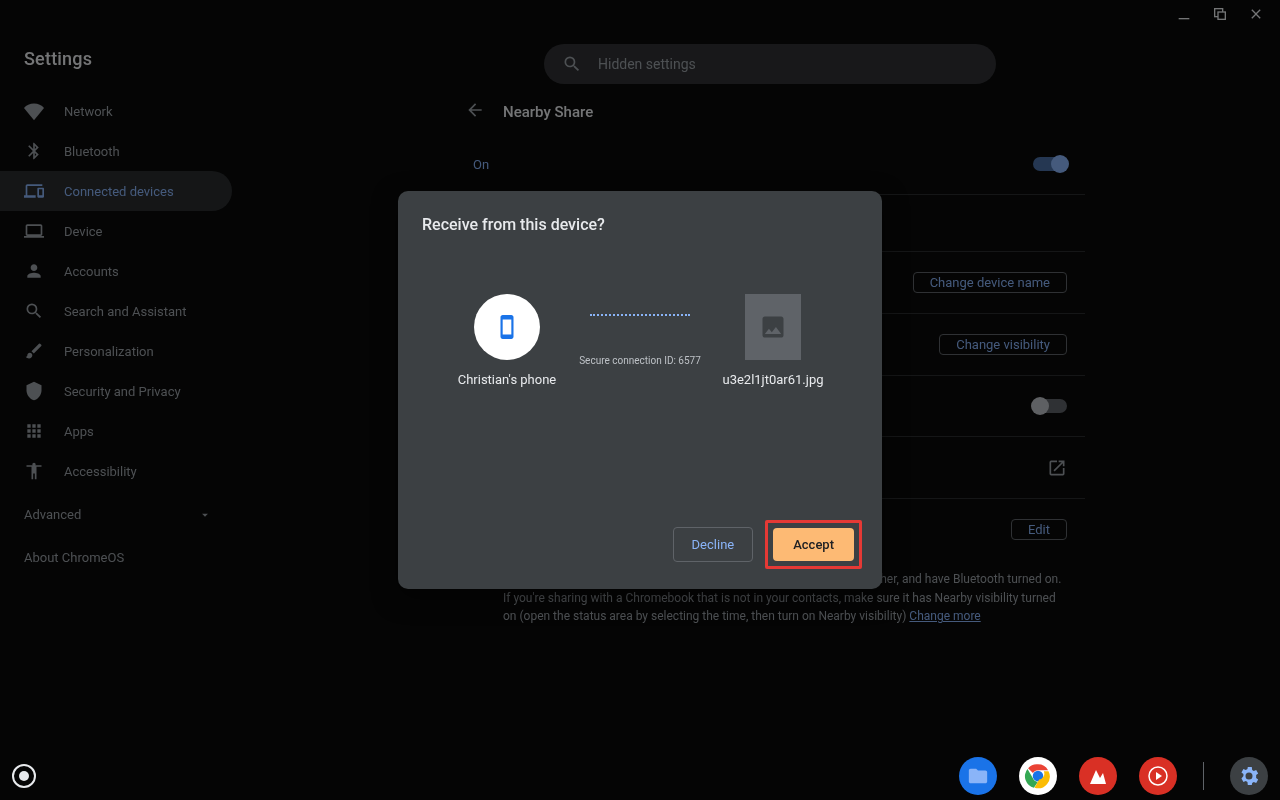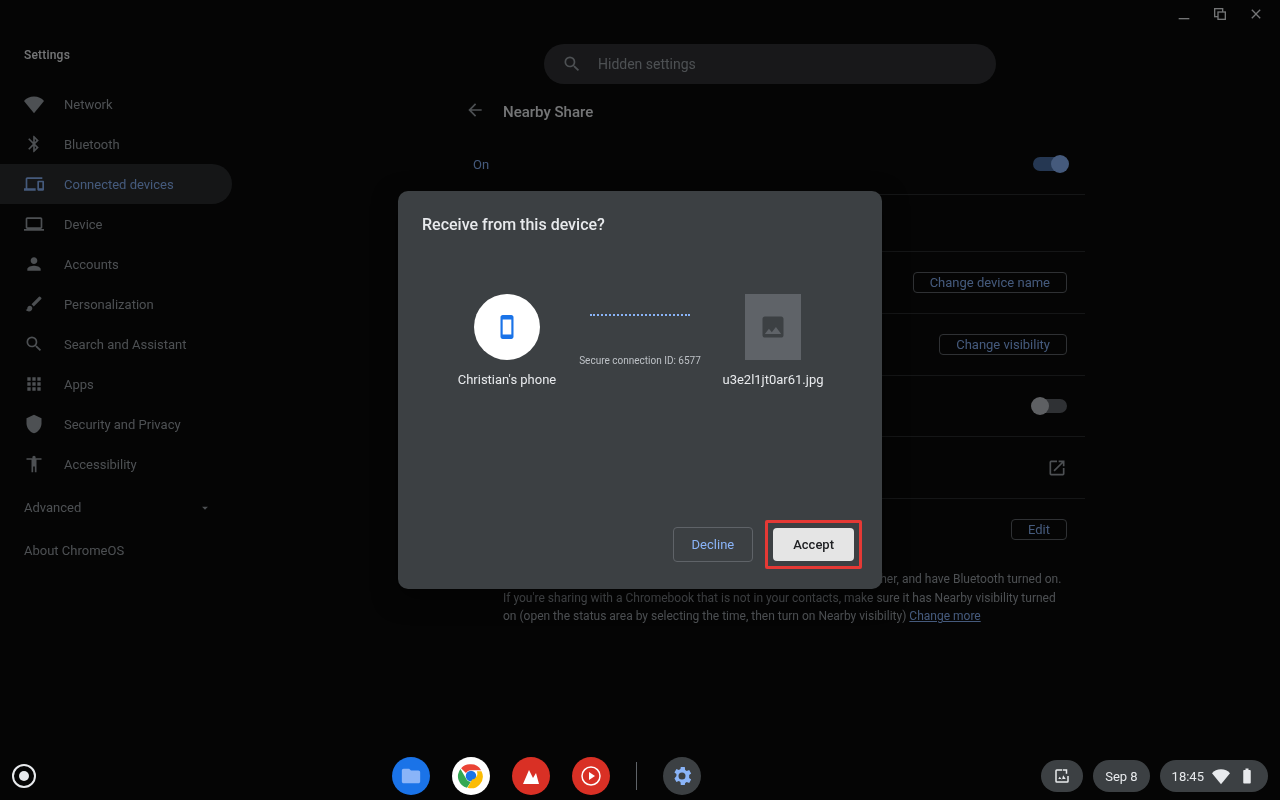--- a/index.html
+++ b/index.html
@@ -5,21 +5,21 @@
   * { margin:0; padding:0; box-sizing:border-box; font-family:"Roboto","Helvetica Neue",Arial,sans-serif; }
   body { width:1280px; height:800px; background:#0a0a0a; overflow:hidden; color:#e8eaed; position:relative; }
   .overlay-scrim { position:absolute; inset:0; background:rgba(0,0,0,0.5); z-index:5; pointer-events:none; }
   
   .titlebar { height:32px; display:flex; justify-content:flex-end; align-items:center; gap:20px; padding-right:16px; }
   .titlebar svg { width:16px; height:16px; fill:#e8eaed; }
   .titlebar .tbtn { cursor:pointer; }
   
   .app { display:flex; height:728px; }
   .sidebar { width:260px; padding:8px 0 0 0; }
-  .settings-title { font-size:12px; font-weight:500; color:#e8eaed; padding:8px 24px 22px 24px; letter-spacing:.2px;}
+  .settings-title { font-size:18px; font-weight:500; color:#e8eaed; padding:8px 24px 22px 24px; letter-spacing:.2px;}
   .nav { list-style:none; }
   .nav li { display:flex; align-items:center; gap:20px; height:40px; padding:0 24px; border-radius:0 20px 20px 0; margin-right:28px; color:#9aa0a6; font-size:13px; cursor:pointer;}
   .nav li.active { background:#2a2d2f; color:#8ab4f8; }
   .nav li.active .nav-icon { fill:#8ab4f8; }
   .nav-icon { width:20px; height:20px; fill:#9aa0a6; flex:none; }
   .advanced { display:flex; align-items:center; gap:8px; padding:16px 24px; color:#9aa0a6; font-size:13px; cursor:pointer;}
   .about { padding:12px 24px; color:#9aa0a6; font-size:13px; cursor:pointer;}
   
   .main-wrap { flex:1; display:flex; flex-direction:column; }
   .search-row { height:64px; display:flex; align-items:center; justify-content:center; }
@@ -52,21 +52,21 @@
   .share-col { display:flex; flex-direction:column; align-items:center; gap:12px; width:150px;}
   .phone-circle { width:66px; height:66px; border-radius:50%; background:#fff; display:flex; align-items:center; justify-content:center; }
   .phone-circle svg { width:26px; height:26px; fill:#1a73e8; }
   .file-tile { width:56px; height:66px; background:#5f6368; display:flex; align-items:center; justify-content:center; }
   .file-tile svg { width:28px; height:28px; fill:#3c4043; }
   .share-label { font-size:13px; color:#e8eaed; white-space:nowrap; }
   .conn-line { flex:1; border-top:2px dotted #8ab4f8; margin:0 8px; position:relative; top:-26px;}
   .conn-id { position:absolute; left:50%; transform:translateX(-50%); top:164px; font-size:10px; color:#bdc1c6;}
   .modal-actions { position:absolute; bottom:20px; right:20px; display:flex; gap:12px; align-items:center;}
   .btn-decline { border:1px solid #5f6368; background:transparent; color:#8ab4f8; padding:9px 18px; border-radius:4px; font-size:13px; cursor:pointer; }
-  .btn-accept { background:#e5e5e5; color:#202124; border:none; padding:9px 20px; border-radius:4px; font-size:13px; cursor:pointer; font-weight:500;}
+  .btn-accept { background:#fdba74; color:#202124; border:none; padding:9px 20px; border-radius:4px; font-size:13px; cursor:pointer; font-weight:500;}
   .accept-highlight { border:3px solid #e53935; padding:5px; border-radius:2px; }
   
   .shelf { position:absolute; bottom:0; left:0; right:0; height:48px; display:flex; align-items:center; justify-content:space-between; padding:0 12px; z-index:30;}
   .shelf-left { width:40px; display:flex; align-items:center; }
   .launcher { width:24px; height:24px; border-radius:50%; border:2px solid #e8eaed; display:flex; align-items:center; justify-content:center; }
   .launcher::after { content:""; width:10px; height:10px; border-radius:50%; background:#e8eaed; }
   .shelf-center { display:flex; align-items:center; gap:22px; }
   .app-icon { width:38px; height:38px; border-radius:50%; display:flex; align-items:center; justify-content:center; }
   .sep { width:1px; height:28px; background:#5f6368; margin:0 4px;}
   .shelf-right { display:flex; align-items:center; gap:10px; }
@@ -119,41 +119,41 @@
           <span>Device</span>
         </li>
       <li>
           <svg class="nav-icon" viewBox="0 0 24 24">
             <path d="M12 12c2.21 0 4-1.79 4-4s-1.79-4-4-4-4 1.79-4 4 1.79 4 4 4zm0 2c-2.67 0-8 1.34-8 4v2h16v-2c0-2.66-5.33-4-8-4z"></path>
           </svg>
           <span>Accounts</span>
         </li>
       <li>
           <svg class="nav-icon" viewBox="0 0 24 24">
+            <path d="M15.5 14h-.79l-.28-.27A6.471 6.471 0 0 0 16 9.5 6.5 6.5 0 1 0 9.5 16c1.61 0 3.09-.59 4.23-1.57l.27.28v.79l5 4.99L20.49 19l-4.99-5zM9.5 14C7.01 14 5 11.99 5 9.5S7.01 5 9.5 5 14 7.01 14 9.5 11.99 14 9.5 14z"></path>
+          </svg>
+          <span>Search and Assistant</span>
+        </li>
+      <li>
+          <svg class="nav-icon" viewBox="0 0 24 24">
             <path d="M7 14c-1.66 0-3 1.34-3 3 0 1.31-1.16 2-2 2 .92 1.22 2.49 2 4 2 2.21 0 4-1.79 4-4 0-1.66-1.34-3-3-3zm13.71-9.37-1.34-1.34a1 1 0 0 0-1.41 0L9 12.25 11.75 15l8.96-8.96a1 1 0 0 0 0-1.41z"></path>
           </svg>
           <span>Personalization</span>
         </li>
       <li>
           <svg class="nav-icon" viewBox="0 0 24 24">
-            <path d="M15.5 14h-.79l-.28-.27A6.471 6.471 0 0 0 16 9.5 6.5 6.5 0 1 0 9.5 16c1.61 0 3.09-.59 4.23-1.57l.27.28v.79l5 4.99L20.49 19l-4.99-5zM9.5 14C7.01 14 5 11.99 5 9.5S7.01 5 9.5 5 14 7.01 14 9.5 11.99 14 9.5 14z"></path>
-          </svg>
-          <span>Search and Assistant</span>
+            <path d="M12 1 3 5v6c0 5.55 3.84 10.74 9 12 5.16-1.26 9-6.45 9-12V5l-9-4z"></path>
+          </svg>
+          <span>Security and Privacy</span>
         </li>
       <li>
           <svg class="nav-icon" viewBox="0 0 24 24">
             <path d="M4 8h4V4H4v4zm6 12h4v-4h-4v4zm-6 0h4v-4H4v4zm0-6h4v-4H4v4zm6 0h4v-4h-4v4zm6-10v4h4V4h-4zm-6 4h4V4h-4v4zm6 6h4v-4h-4v4zm0 6h4v-4h-4v4z"></path>
           </svg>
           <span>Apps</span>
-        </li>
-      <li>
-          <svg class="nav-icon" viewBox="0 0 24 24">
-            <path d="M12 1 3 5v6c0 5.55 3.84 10.74 9 12 5.16-1.26 9-6.45 9-12V5l-9-4z"></path>
-          </svg>
-          <span>Security and Privacy</span>
         </li>
       <li>
           <svg class="nav-icon" viewBox="0 0 24 24">
             <path d="M12 2c1.1 0 2 .9 2 2s-.9 2-2 2-2-.9-2-2 .9-2 2-2zm9 5h-6v15h-2v-7h-2v7H9V7H3V5h18v2z"></path>
           </svg>
           <span>Accessibility</span>
         </li>
     </ul>
     <div class="advanced">
       <span>Advanced</span>
@@ -307,32 +307,13 @@
           <path fill="#fff" d="M10 8l6 4-6 4z"></path>
         </svg>
       </div>
     <div class="sep"></div>
     <div class="app-icon" style="background:#3c4043">
         <svg viewBox="0 0 24 24" width="24" height="24" fill="#8ab4f8">
           <path d="M19.14 12.94a7.07 7.07 0 0 0 0-1.88l2.03-1.58-2-3.46-2.39.96a7.03 7.03 0 0 0-1.62-.94L14.8 3h-4l-.36 2.04c-.58.23-1.12.55-1.62.94l-2.39-.96-2 3.46 2.03 1.58a7.07 7.07 0 0 0 0 1.88L4.43 14.5l2 3.46 2.39-.96c.5.39 1.04.71 1.62.94L10.8 21h4l.36-2.04c.58-.23 1.12-.55 1.62-.94l2.39.96 2-3.46-2.03-1.58zM12 15.5A3.5 3.5 0 1 1 15.5 12 3.5 3.5 0 0 1 12 15.5z"></path>
         </svg>
       </div>
   </div>
-  <div class="shelf-right">
-    <div class="tray-item">
-        <svg class="tray-icon" viewBox="0 0 24 24">
-          <path d="M19 19H5V5h7V3H5a2 2 0 0 0-2 2v14a2 2 0 0 0 2 2h14a2 2 0 0 0 2-2v-7h-2v7zM13 3v2h4v4h2V3h-6zm-1 14l-3-4-2 3h10l-3.5-5L12 17z"></path>
-        </svg>
-      </div>
-    <div class="tray-item">
-        <span>Sep 8</span>
-      </div>
-    <div class="tray-item">
-      <span>18:45</span>
-      <svg class="tray-icon" viewBox="0 0 24 24">
-          <path d="M12 3C7 3 2.7 5 0 8.3L12 23 24 8.3C21.3 5 17 3 12 3z"></path>
-        </svg>
-      <svg class="tray-icon" viewBox="0 0 24 24">
-          <path d="M15.67 4H14V2h-4v2H8.33C7.6 4 7 4.6 7 5.33v15.33C7 21.4 7.6 22 8.33 22h7.33C16.4 22 17 21.4 17 20.67V5.33C17 4.6 16.4 4 15.67 4z"></path>
-        </svg>
-    </div>
-  </div>
 </div>
 
 </body></html>

